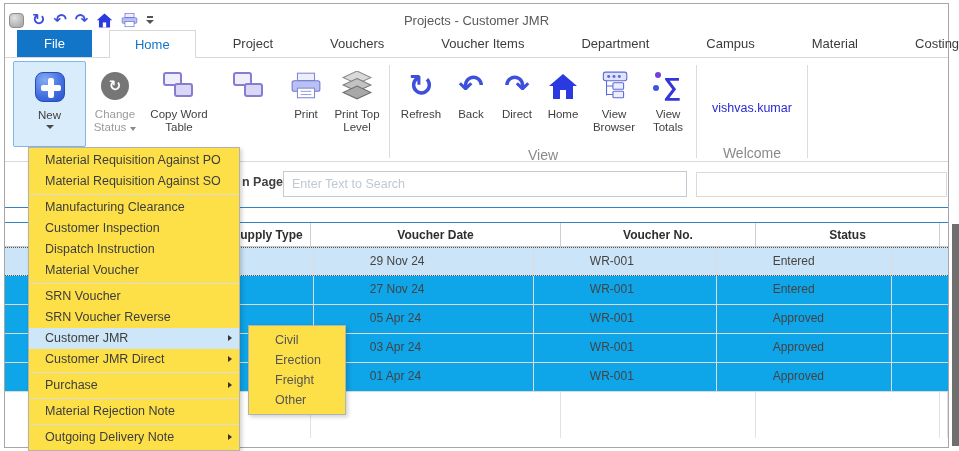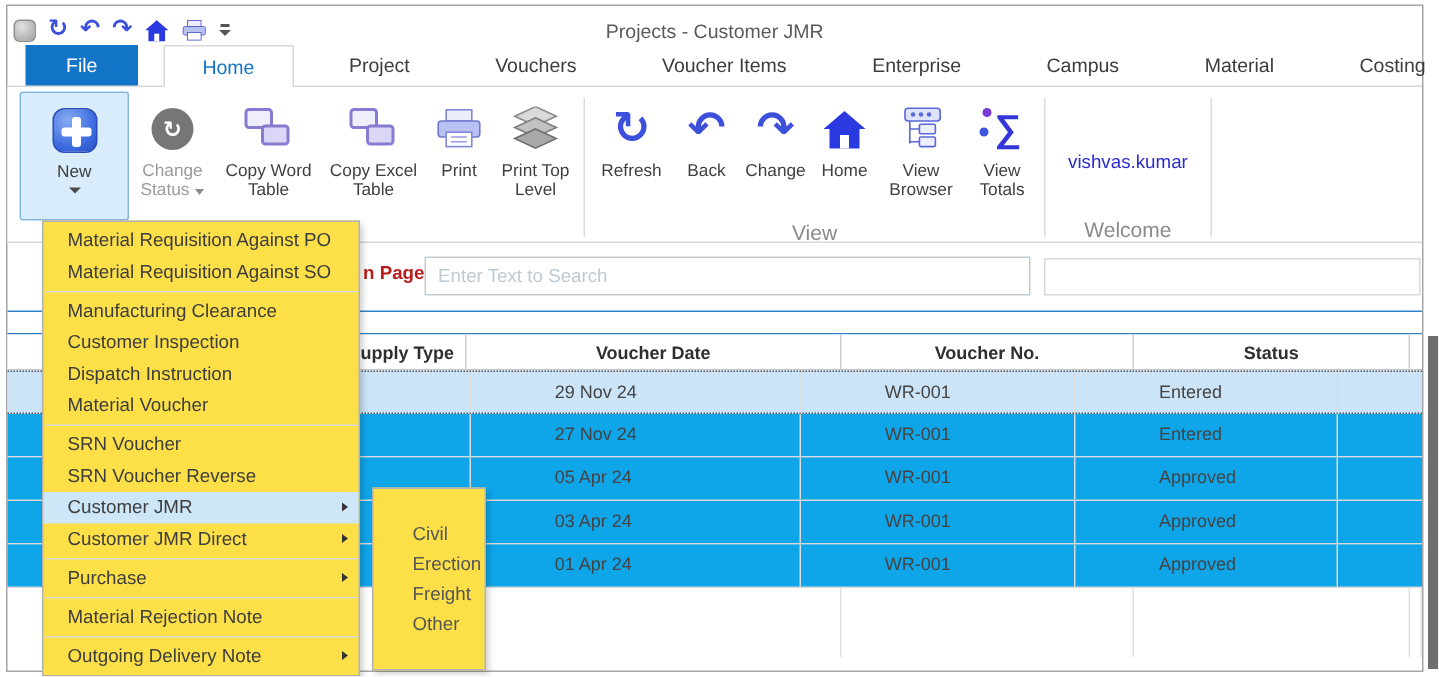--- a/index.html
+++ b/index.html
@@ -59,21 +59,21 @@
                      border:2px solid #867cd2; border-radius:3px; background:#efeefb; }
   .copy-icon .front { position:absolute; left:12px; top:12px; width:19px; height:14px;
                       border:2px solid #867cd2; border-radius:3px; background:#d9d6f6; }
   .sigma-wrap { position:relative; font-size:25px; font-weight:bold; color:#3336d8; line-height:30px; padding-left:8px; }
   .sigma-wrap::before { content:""; position:absolute; left:0; top:1px; width:6px; height:6px; border-radius:50%; background:#7a3cd8; }
   .sigma-wrap::after  { content:""; position:absolute; left:-2px; top:14px; width:6px; height:6px; border-radius:50%; background:#3f55e0; }
   .user-link { font-size:12.5px; color:#2a2ad2; padding:40px 12px 0 12px; white-space:nowrap; }
 
   
   .find-label { position:absolute; top:171px; left:234px; width:44px; text-align:right;
-                font-size:12.5px; font-weight:bold; color:#b91c1c; }
+                font-size:12.5px; font-weight:bold; color:#404040; }
   .find-input { position:absolute; top:167px; left:278px; width:404px; height:26px;
                 border:1px solid #c3cbd2; background:#fff; font-family:inherit; font-size:12.5px;
                 padding:0 8px; color:#333; }
   .find-input::placeholder { color:#bfc9d2; opacity:1; }
   .side-box { position:absolute; top:168px; left:691px; width:251px; height:25px;
               border:1px solid #d9d9d9; background:#fff; }
   .rule { position:absolute; left:0; right:0; height:1px; background:#3183c8; }
 
   
   .grid { position:absolute; top:219px; left:0; right:0; font-size:12px; color:#444; }
@@ -93,21 +93,21 @@
            box-shadow:2px 2px 4px rgba(0,0,0,.18); z-index:50; padding:2px 0; }
   .menu-root { left:28px; top:147px; width:212px; }
   .mi { position:relative; height:21px; line-height:21px; padding-left:16px;
         font-size:12.5px; color:#3d3d3d; white-space:nowrap; cursor:default; }
   .mi.hl { background:#cde7f8; }
   .mi .arrow { display:none; position:absolute; right:7px; top:7px; width:0; height:0;
                border-left:4px solid #333; border-top:3.5px solid transparent; border-bottom:3.5px solid transparent; }
   .mi .arrow.on { display:block; }
   .menu-sep { display:none; }
   .menu-sep.on { display:block; height:1px; background:#dcdcdc; margin:2px 1px; }
-  .submenu { left:248px; top:325px; width:76px; padding:20px 0; }
+  .submenu { left:248px; top:325px; width:98px; padding:4px 0; }
   .smi { height:20px; line-height:20px; padding-left:26px; font-size:12.5px; color:#555; cursor:default; }
 
   .edge-strip { position:absolute; left:952px; top:224px; width:7px; height:222px; background:#6f6f6f; }
 
   svg { display:block; }
 </style>
 </head>
 <body>
 
 <div id="stage">
@@ -141,21 +141,21 @@
         <div class="tab tab-file">File</div>
 
         <div class="tab tab-active">Home</div>
 
         <div class="tab">Project</div>
 
         <div class="tab">Vouchers</div>
 
         <div class="tab">Voucher Items</div>
 
-        <div class="tab">Enterprise</div>
+        <div class="tab">Department</div>
 
         <div class="tab">Campus</div>
 
         <div class="tab">Material</div>
 
         <div class="tab">Costing</div>
 
         <div class="tab">Enterprise</div>
 
       </div>
@@ -185,21 +185,20 @@
               </div>
             <div class="rib-label">Copy Word Table</div>
           </div>
           <div class="rib-btn w70">
             <div class="rib-icon">
                 <div class="copy-icon">
                   <div class="back"></div>
                   <div class="front"></div>
                 </div>
               </div>
-            <div class="rib-label">Copy Excel Table</div>
           </div>
           <div class="rib-btn w44">
             <div class="rib-icon">
               <svg width="32" height="28" viewBox="0 0 30 26">
                   <rect x="7" y="1" width="16" height="7" fill="#eceefc" stroke="#8089d6"></rect>
                   <rect x="2" y="8" width="26" height="10" rx="2" fill="#b9c0f2" stroke="#7079ce"></rect>
                   <rect x="7" y="15" width="16" height="9" fill="#fff" stroke="#8089d6"></rect>
                   <line x1="10" y1="18" x2="20" y2="18" stroke="#9aa2e2"></line>
                   <line x1="10" y1="21" x2="20" y2="21" stroke="#9aa2e2"></line>
                 </svg>
@@ -233,21 +232,21 @@
           <div class="rib-btn w44">
             <div class="rib-icon">
                 <span class="big-glyph">↶</span>
               </div>
             <div class="rib-label">Back</div>
           </div>
           <div class="rib-btn w48">
             <div class="rib-icon">
                 <span class="big-glyph">↷</span>
               </div>
-            <div class="rib-label">Change</div>
+            <div class="rib-label">Direct</div>
           </div>
           <div class="rib-btn w44">
             <div class="rib-icon">
               <svg width="30" height="27" viewBox="0 0 30 27">
                   <polygon points="15,1 29,13 25,13 25,26 5,26 5,13 1,13" fill="#2b3ae0"></polygon>
                   <rect x="12" y="17" width="6" height="9" fill="#fff"></rect>
                 </svg>
             </div>
             <div class="rib-label">Home</div>
           </div>

